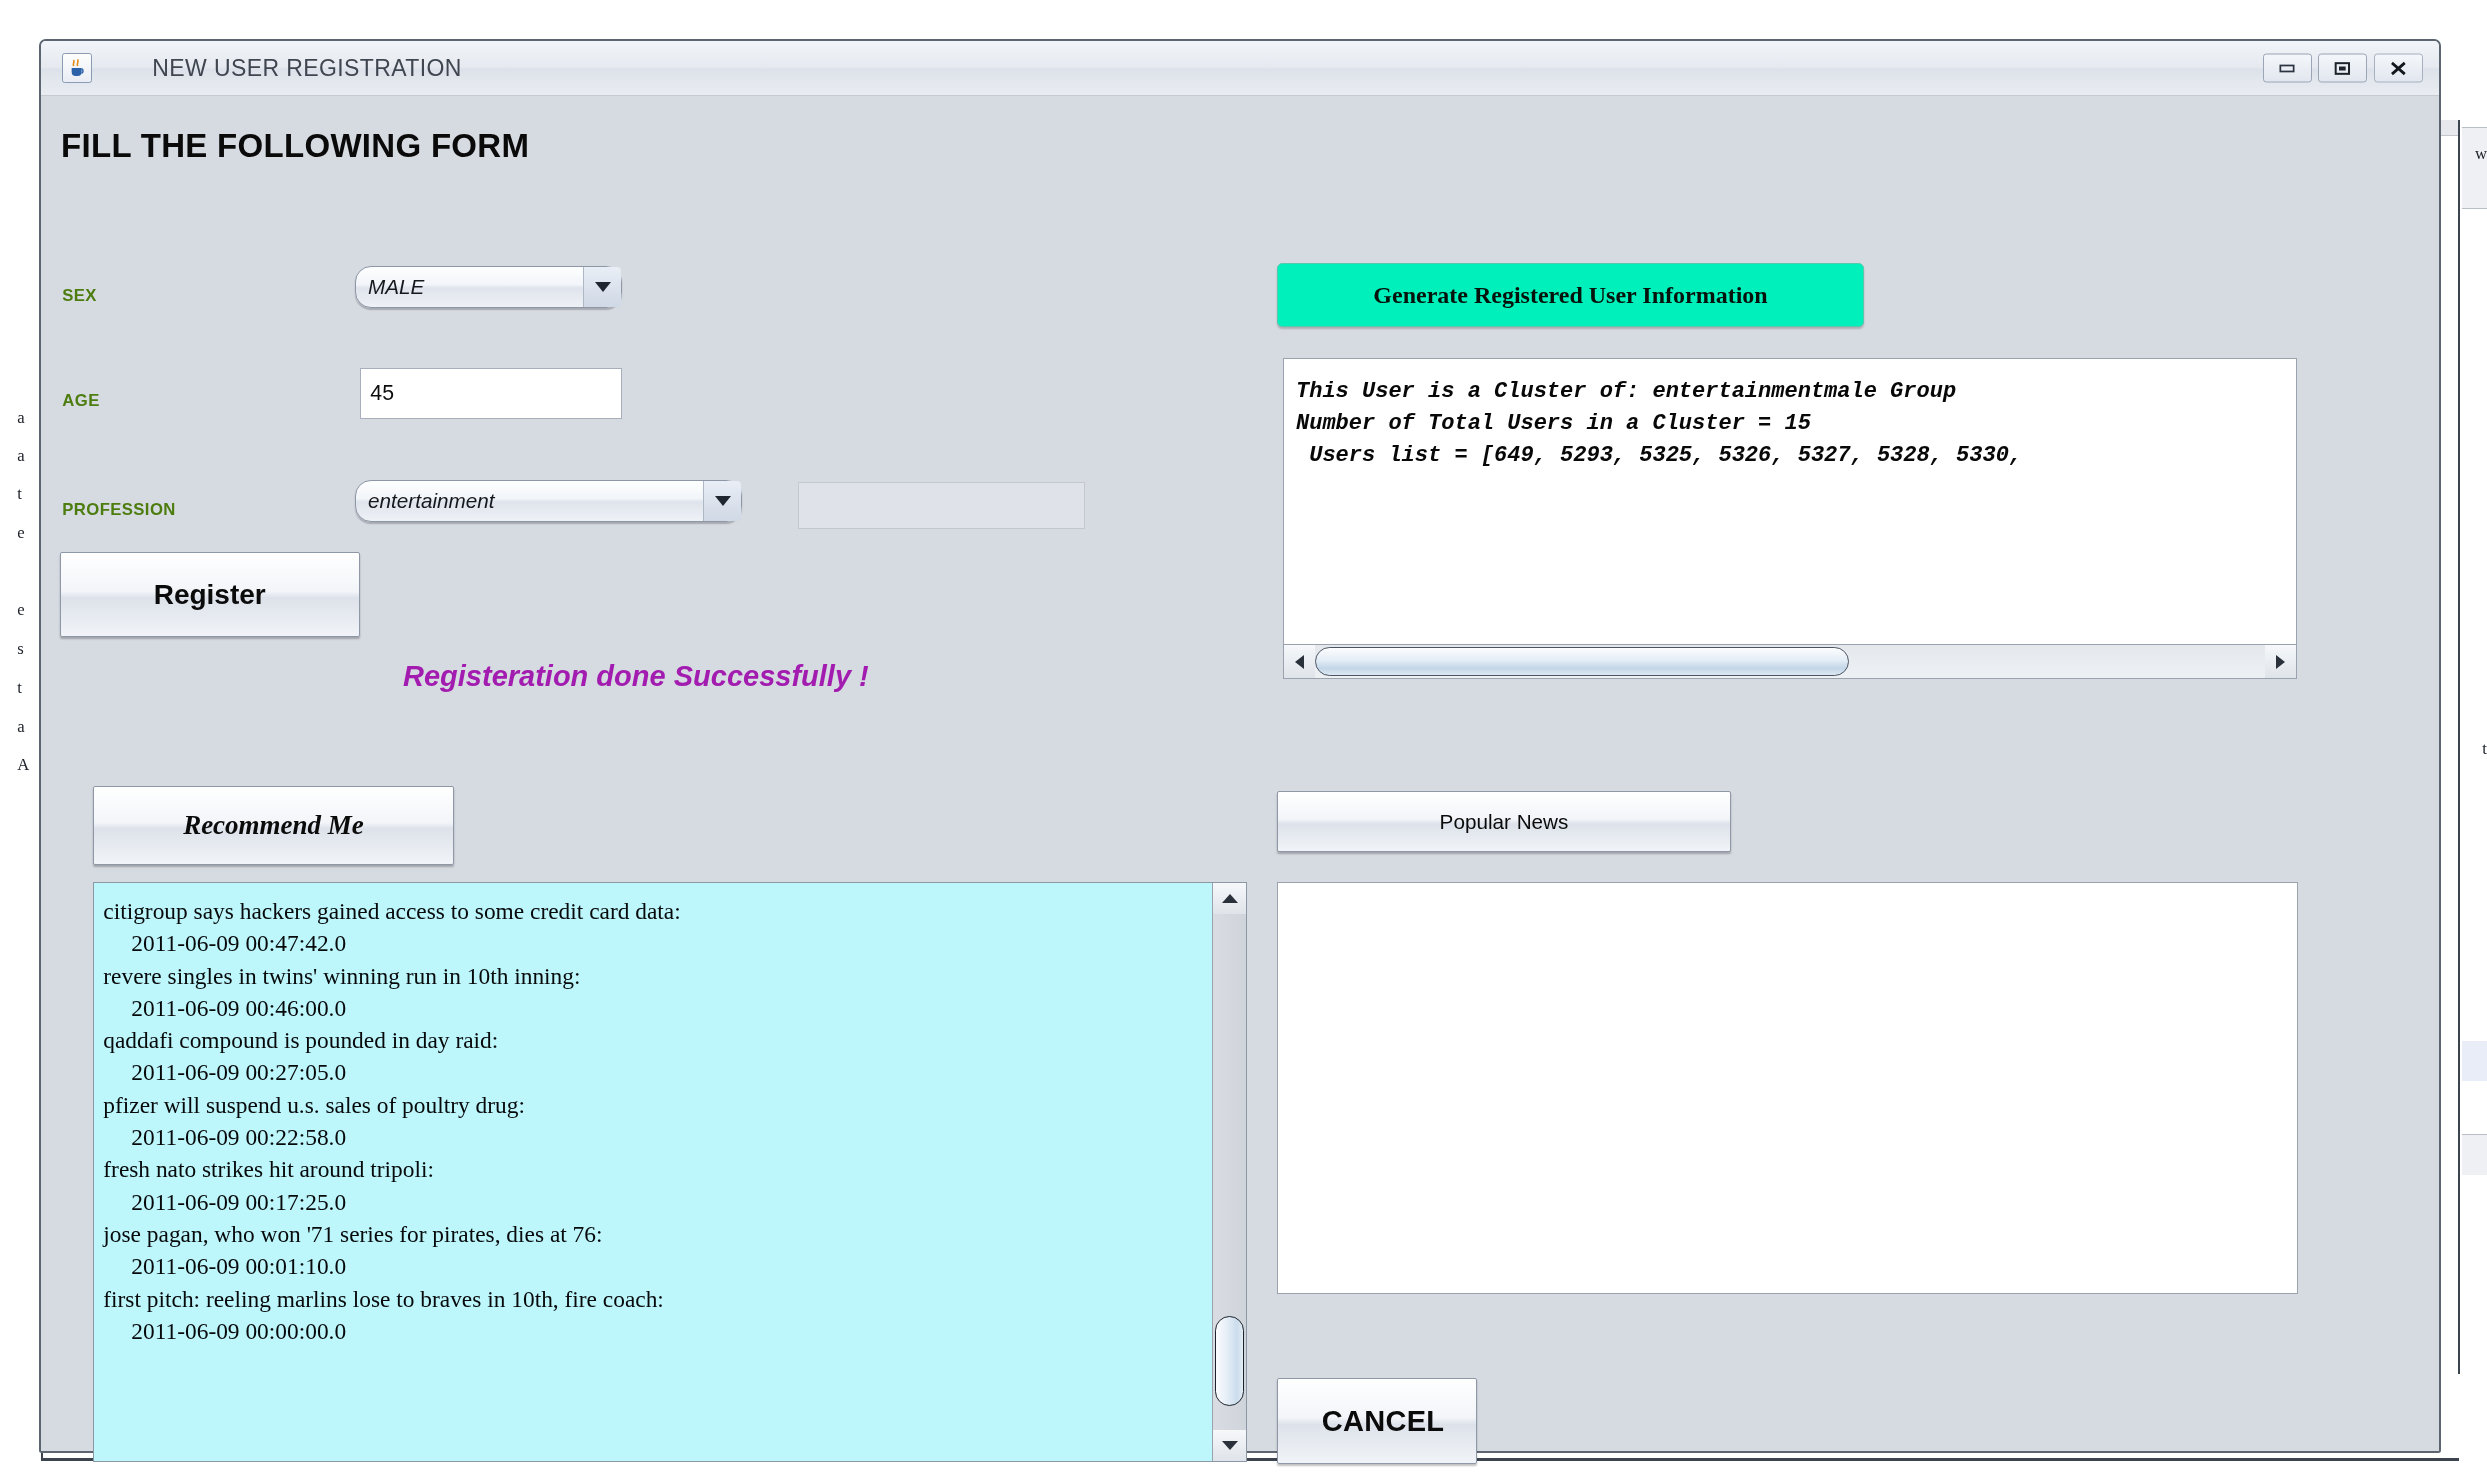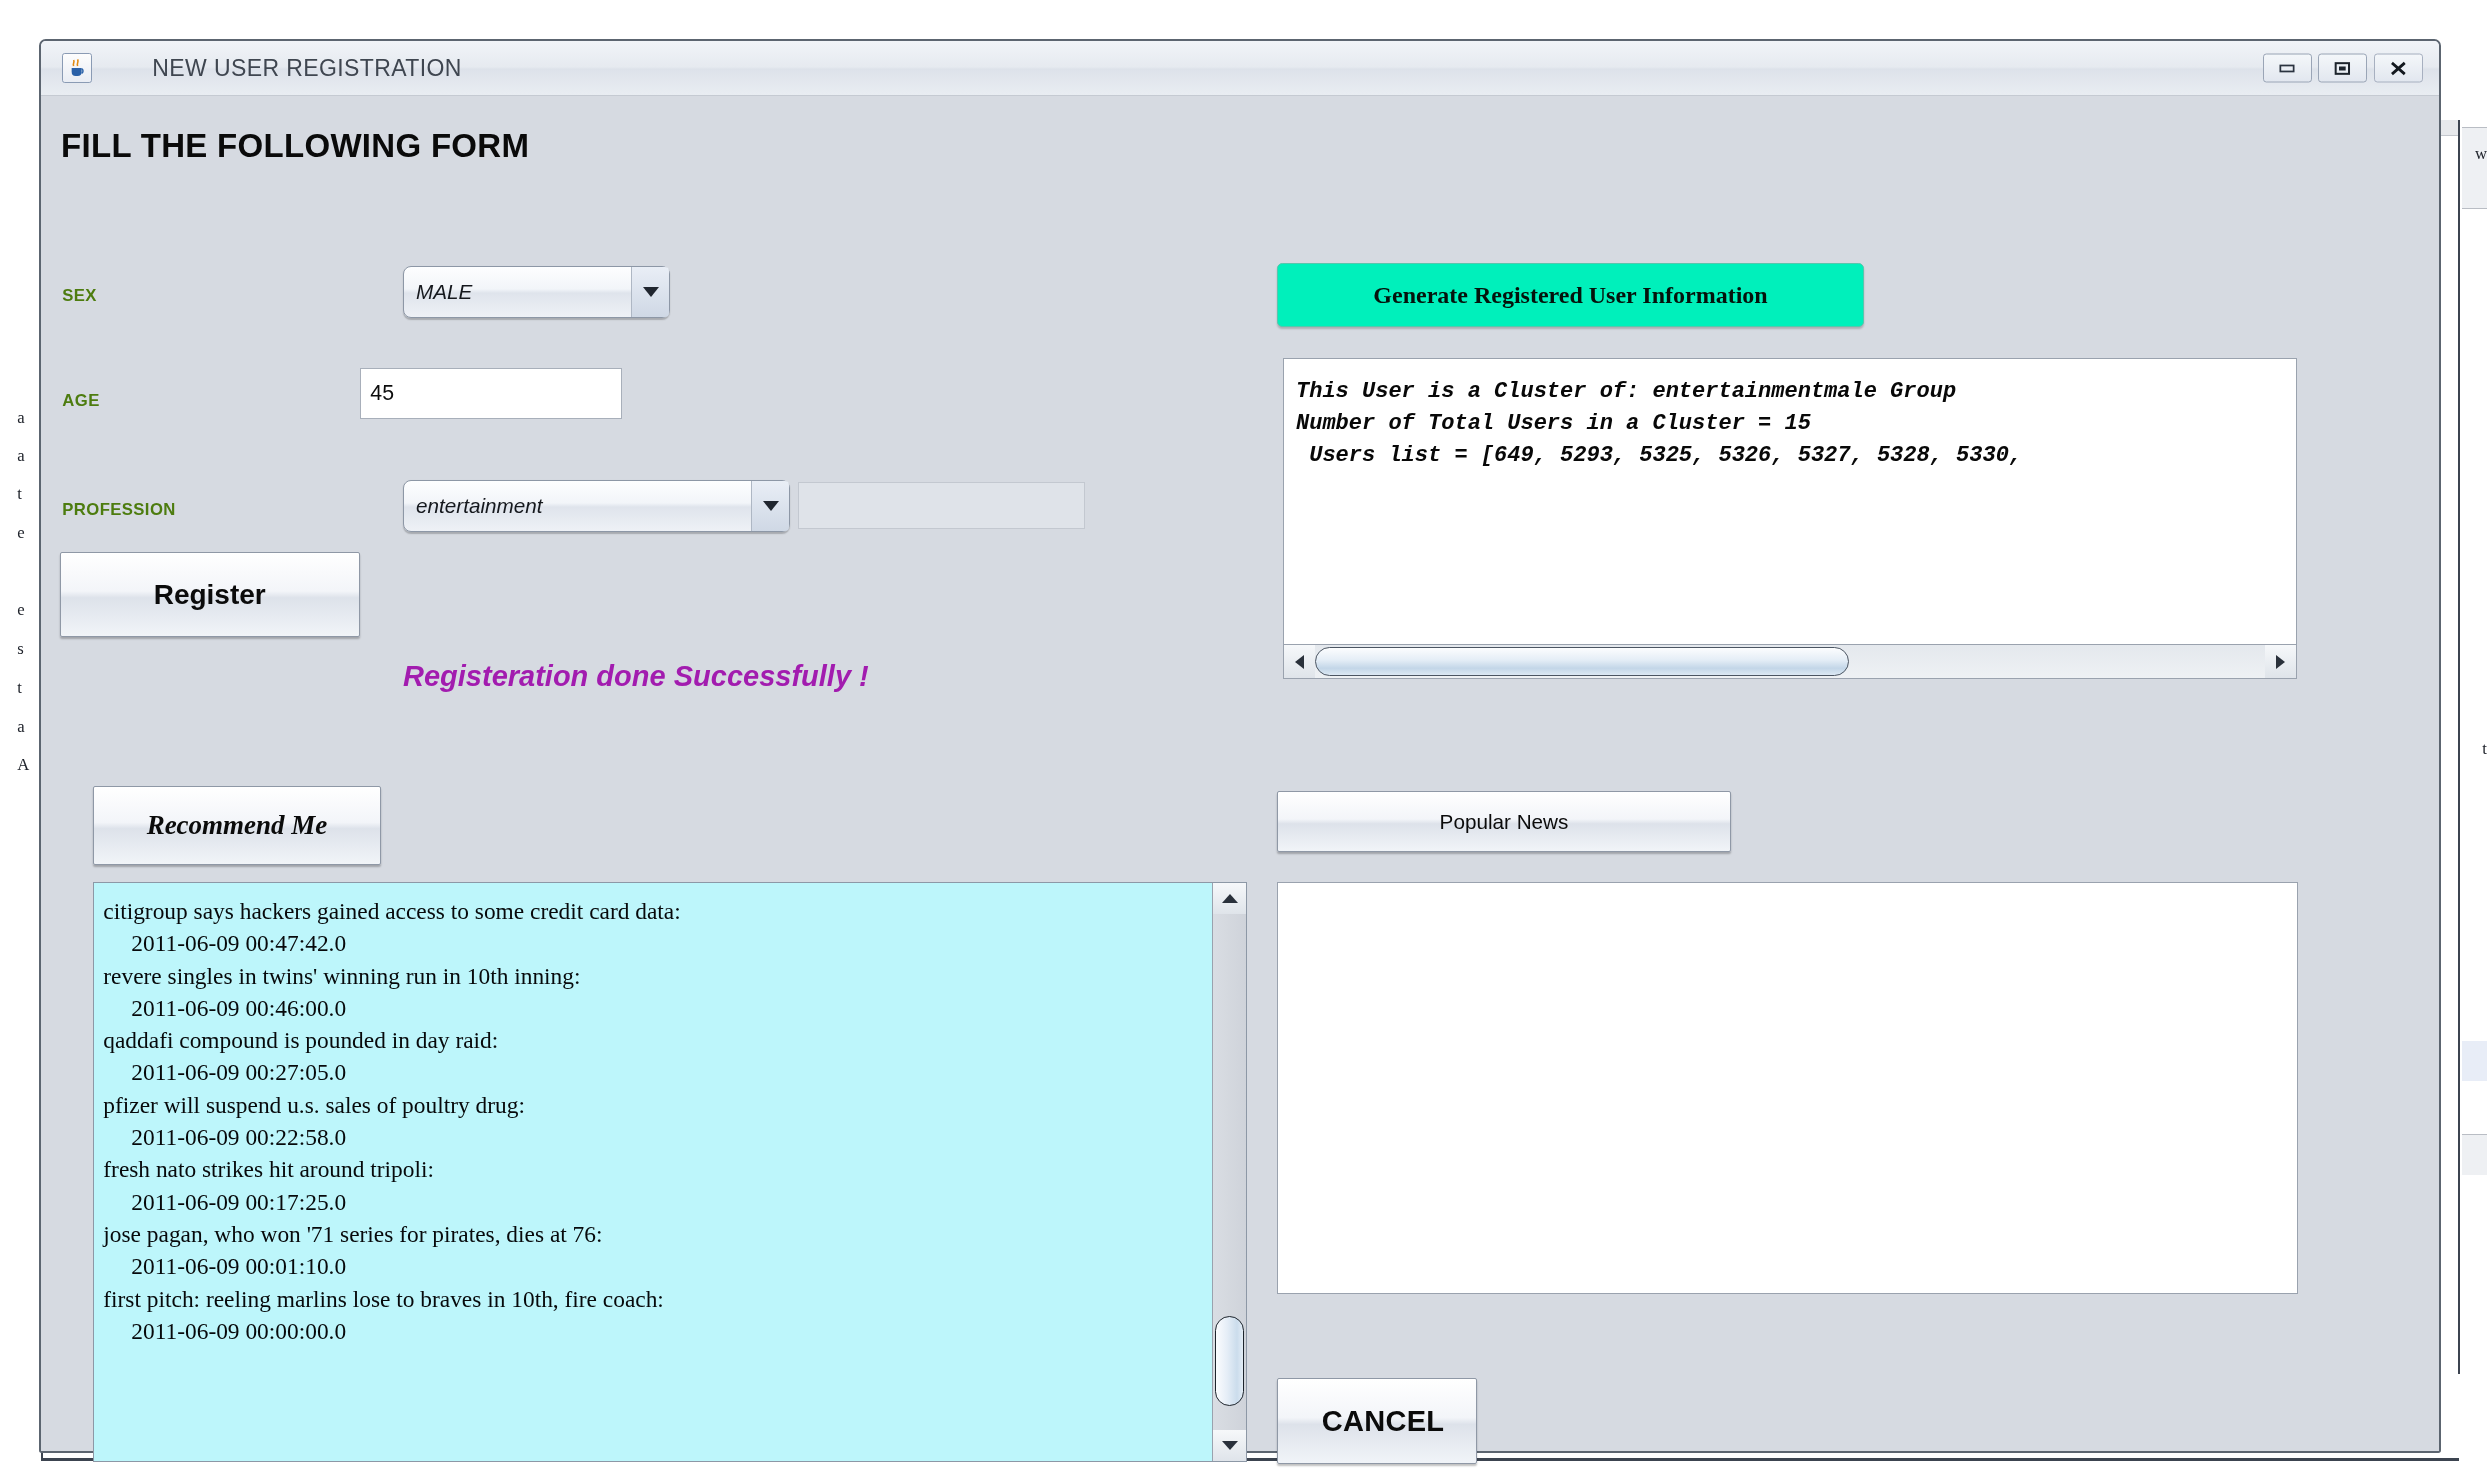--- a/index.html
+++ b/index.html
@@ -136,28 +136,27 @@
     font-size: 16.7px;
     font-weight: bold;
     color: #4d7c0f;
     letter-spacing: 0.4px;
     font-family: "Liberation Sans", sans-serif;
     text-align: center;
   }
 
   .combo {
     position: absolute;
-    height: 52px;
+    height: 42px;
     border: 1.3px solid #8d97a6;
-    border-radius: 8px;
+    border-radius: 16px;
     background: linear-gradient(to bottom, #fdfeff 0%, #f2f5f9 44%, #dfe4ec 52%, #eef1f6 100%);
     box-shadow: 0 1.3px 1.3px rgba(0,0,0,.22);
     display: flex; align-items: center;
     box-sizing: border-box;
-    margin-left: 48px;
   }
   .combo .val {
     flex: 1;
     padding-left: 12px;
     font-size: 20.7px;
     font-style: italic;
     color: #15181d;
     font-family: "Liberation Sans", sans-serif;
     white-space: nowrap; overflow: hidden;
   }
@@ -444,21 +443,21 @@
           <span class="caret-down"></span>
         </div>
     </div>
     <div class="textfield flat" style="left:757px; top:386px; width:287px; height:47px;">
       <div class="val"></div>
     </div>
 
     <div class="btn btn-register" style="left:18.7px; top:456px; width:300px; height:85px;">Register</div>
     <div class="success-msg" style="left:362px; top:564px;">Registeration done Successfully !</div>
 
-    <div class="btn btn-recommend" style="left:52px; top:690px; width:288px; height:79px;">Recommend Me</div>
+    <div class="btn btn-recommend" style="left:52px; top:690px; width:361px; height:79px;">Recommend Me</div>
 
     <div class="news-box" style="left:52px; top:786px; width:1154px; height:580px;">
       <div class="news-scrollwrap">
         <div class="news-list">
           <div class="news-title">citigroup says hackers gained access to some credit card data:</div>
           <div class="news-time">2011-06-09 00:47:42.0</div>
           <div class="news-title">revere singles in twins' winning run in 10th inning:</div>
           <div class="news-time">2011-06-09 00:46:00.0</div>
           <div class="news-title">qaddafi compound is pounded in day raid:</div>
           <div class="news-time">2011-06-09 00:27:05.0</div>

